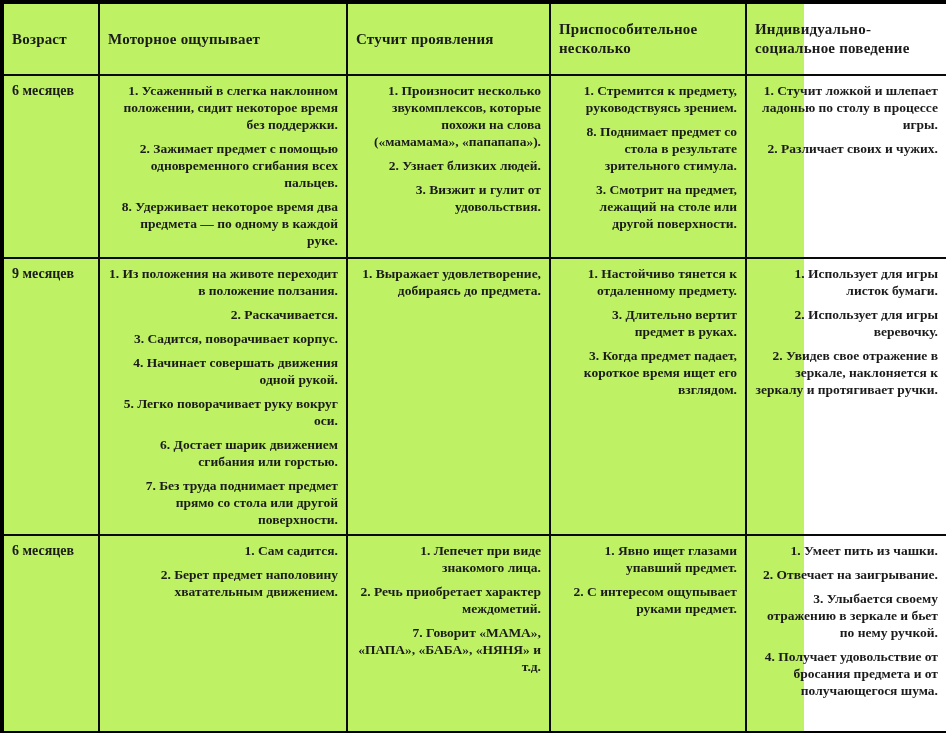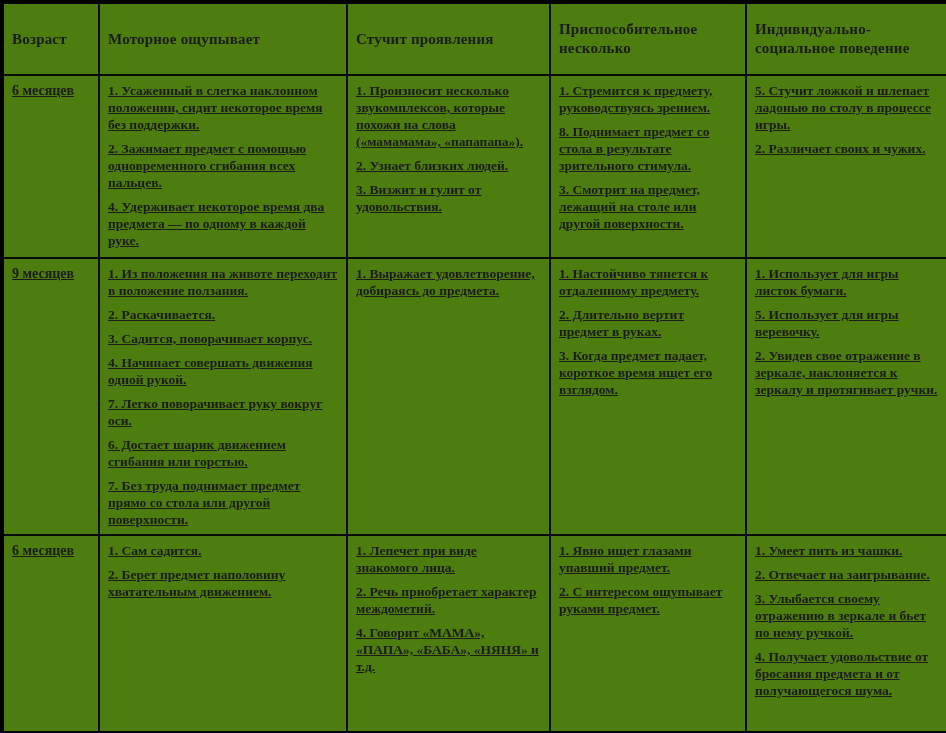--- a/index.html
+++ b/index.html
@@ -3,24 +3,24 @@
 <meta charset="utf-8">
 <style>
   html, body {
     margin: 0;
     padding: 0;
     background: #ffffff;
     font-family: "Liberation Serif", "DejaVu Serif", serif;
     color: #1b1b1b;
   }
   .page {
-    width: 946px;
+    width: 804px;
     height: 733px;
     box-sizing: border-box;
-    background: #4d7c0f;
+    background: #bef264;
   }
   table.dev-table {
     width: 946px;
     height: 733px;
     box-sizing: border-box;
     border-collapse: collapse;
     table-layout: fixed;
     border: 4px solid #000000;
   }
   table.dev-table th,
@@ -47,28 +47,28 @@
     text-align: left;
     vertical-align: middle;
     line-height: 1.25;
     letter-spacing: 0.2px;
   }
   td {
     vertical-align: top;
     font-size: 13.5px;
     font-weight: bold;
     line-height: 1.26;
-    text-decoration: underline;
   }
   td.age-cell {
     white-space: nowrap;
     font-size: 14px;
   }
   td p {
     margin: 0 0 7px 0;
+    text-align: right;
   }
   td p:last-child {
     margin-bottom: 0;
   }
 </style>
 </head>
 <body>
 
 <div class="page">
   <table class="dev-table">
@@ -87,72 +87,72 @@
         <th>Приспособительное несколько</th>
         <th>Индивидуально-социальное поведение</th>
       </tr>
     </thead>
     <tbody>
       <tr class="row-6m">
         <td class="age-cell">6 месяцев</td>
         <td>
           <p>1. Усаженный в слегка наклонном положении, сидит некоторое время без поддержки.</p>
           <p>2. Зажимает предмет с помощью одновременного сгибания всех пальцев.</p>
-          <p>4. Удерживает некоторое время два предмета — по одному в каждой руке.</p>
+          <p>8. Удерживает некоторое время два предмета — по одному в каждой руке.</p>
         </td>
         <td>
           <p>1. Произносит несколько звукомплексов, которые похожи на слова («мамамама», «папапапа»).</p>
           <p>2. Узнает близких людей.</p>
           <p>3. Визжит и гулит от удовольствия.</p>
         </td>
         <td>
           <p>1. Стремится к предмету, руководствуясь зрением.</p>
           <p>8. Поднимает предмет со стола в результате зрительного стимула.</p>
           <p>3. Смотрит на предмет, лежащий на столе или другой поверхности.</p>
         </td>
         <td>
-          <p>5. Стучит ложкой и шлепает ладонью по столу в процессе игры.</p>
+          <p>1. Стучит ложкой и шлепает ладонью по столу в процессе игры.</p>
           <p>2. Различает своих и чужих.</p>
         </td>
       </tr>
       <tr class="row-7m">
         <td class="age-cell">9 месяцев</td>
         <td>
           <p>1. Из положения на животе переходит в положение ползания.</p>
           <p>2. Раскачивается.</p>
           <p>3. Садится, поворачивает корпус.</p>
           <p>4. Начинает совершать движения одной рукой.</p>
-          <p>7. Легко поворачивает руку вокруг оси.</p>
+          <p>5. Легко поворачивает руку вокруг оси.</p>
           <p>6. Достает шарик движением сгибания или горстью.</p>
           <p>7. Без труда поднимает предмет прямо со стола или другой поверхности.</p>
         </td>
         <td>
           <p>1. Выражает удовлетворение, добираясь до предмета.</p>
         </td>
         <td>
           <p>1. Настойчиво тянется к отдаленному предмету.</p>
-          <p>2. Длительно вертит предмет в руках.</p>
+          <p>3. Длительно вертит предмет в руках.</p>
           <p>3. Когда предмет падает, короткое время ищет его взглядом.</p>
         </td>
         <td>
           <p>1. Использует для игры листок бумаги.</p>
-          <p>5. Использует для игры веревочку.</p>
+          <p>2. Использует для игры веревочку.</p>
           <p>2. Увидев свое отражение в зеркале, наклоняется к зеркалу и протягивает ручки.</p>
         </td>
       </tr>
       <tr class="row-8m">
         <td class="age-cell">6 месяцев</td>
         <td>
           <p>1. Сам садится.</p>
           <p>2. Берет предмет наполовину хватательным движением.</p>
         </td>
         <td>
           <p>1. Лепечет при виде знакомого лица.</p>
           <p>2. Речь приобретает характер междометий.</p>
-          <p>4. Говорит «МАМА», «ПАПА», «БАБА», «НЯНЯ» и т.д.</p>
+          <p>7. Говорит «МАМА», «ПАПА», «БАБА», «НЯНЯ» и т.д.</p>
         </td>
         <td>
           <p>1. Явно ищет глазами упавший предмет.</p>
           <p>2. С интересом ощупывает руками предмет.</p>
         </td>
         <td>
           <p>1. Умеет пить из чашки.</p>
           <p>2. Отвечает на заигрывание.</p>
           <p>3. Улыбается своему отражению в зеркале и бьет по нему ручкой.</p>
           <p>4. Получает удовольствие от бросания предмета и от получающегося шума.</p>

